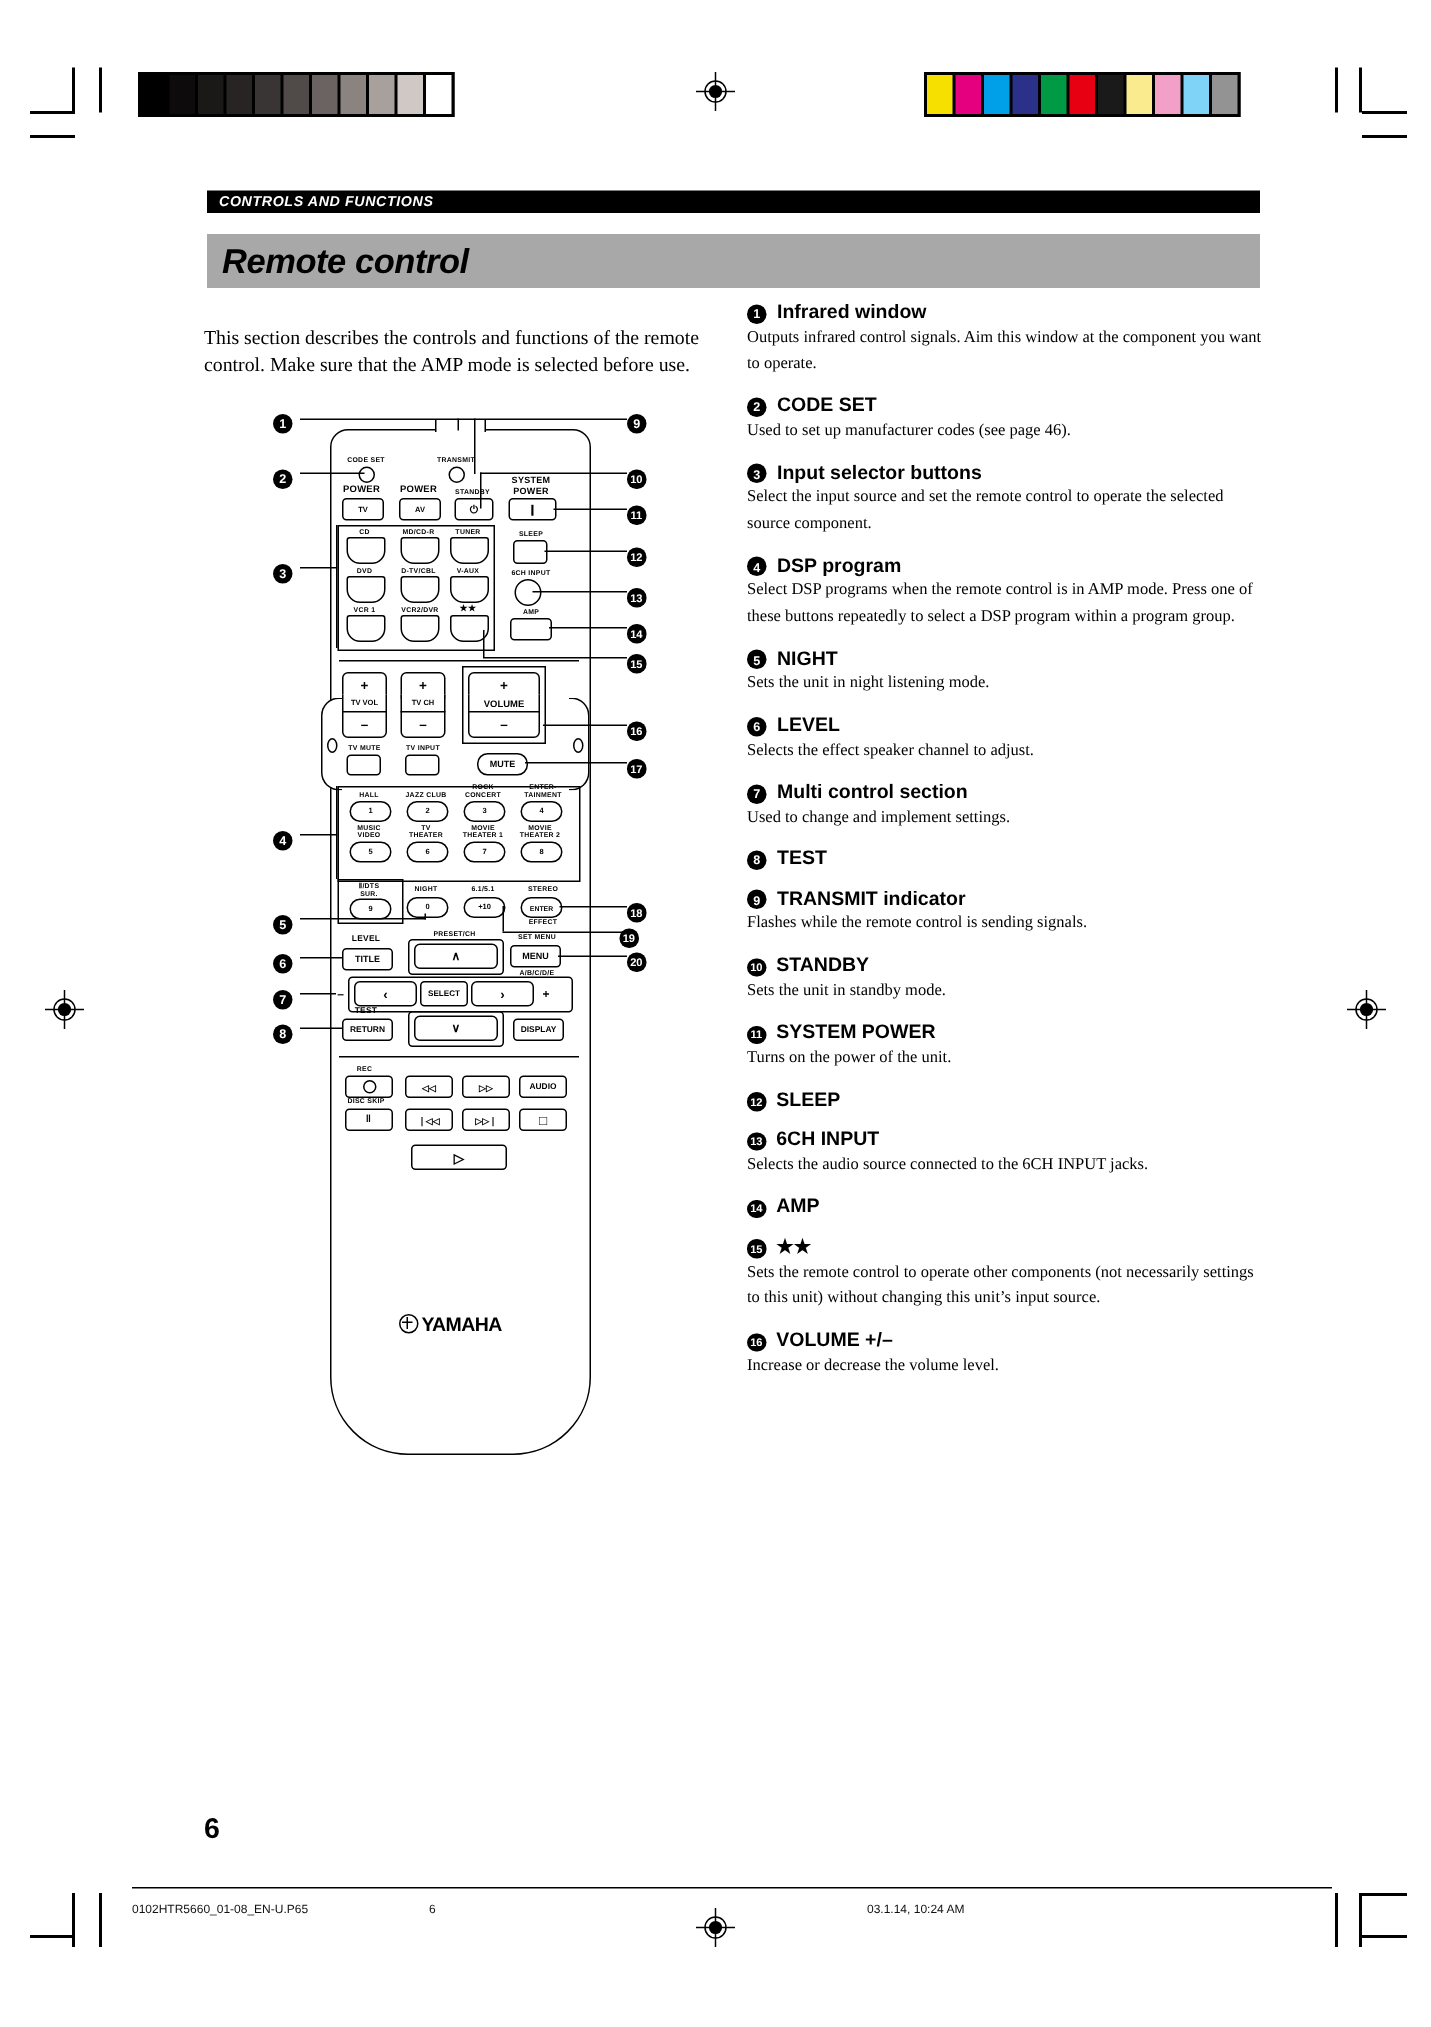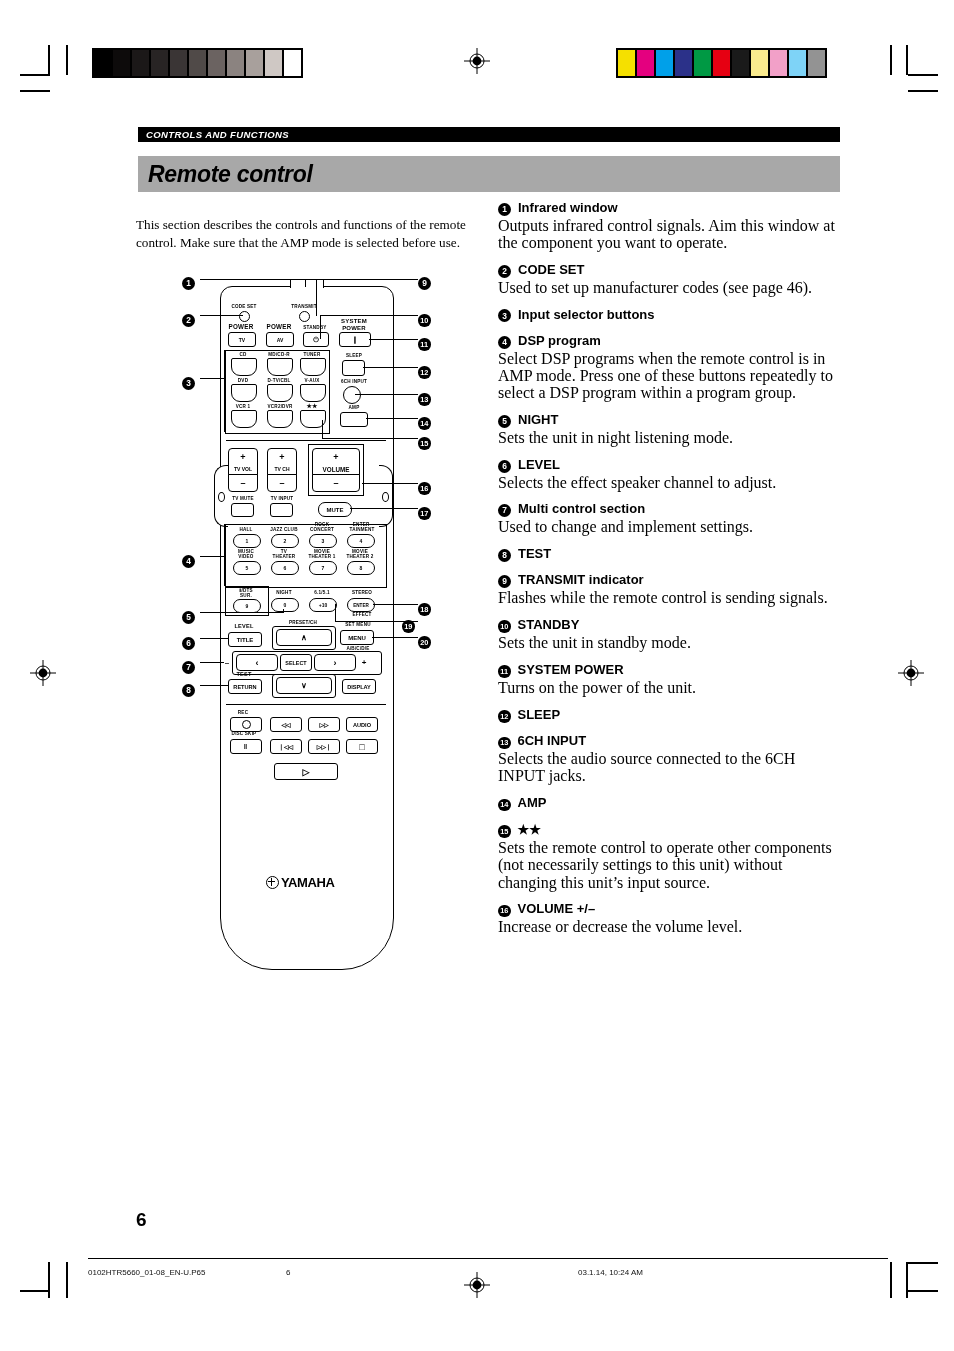--- a/index.html
+++ b/index.html
@@ -26,21 +26,21 @@
   
   .bodytext{font-family:"Liberation Serif",serif;font-size:13.2px;line-height:17.4px;
             text-align:left;}
   #intro{position:absolute;left:136px;top:203px;width:362px;}
 
   #right-col{position:absolute;left:498px;top:200px;width:344px;}
   .entry{margin-bottom:10.5px;}
   .entry h4{margin:0 0 1px 0;font-family:"Liberation Sans",sans-serif;font-size:13px;
             font-weight:bold;display:flex;align-items:baseline;}
   .entry h4 .num{display:inline-block;margin-right:7px;}
-  .entry p{margin:0;font-family:"Liberation Serif",serif;font-size:16px;line-height:17.4px;}
+  .entry p{margin:0;font-family:"Liberation Serif",serif;font-size:11px;line-height:17.4px;}
 
   
   .cnum{display:inline-flex;align-items:center;justify-content:center;
         background:#000;color:#fff;border-radius:50%;
         font-family:"Liberation Sans",sans-serif;font-weight:bold;line-height:1;}
   .cnum.s13{width:13px;height:13px;font-size:8.4px;}
   .cnum.s12{width:12.5px;height:12.5px;font-size:7.4px;}
 
   
   #pageno{position:absolute;left:136px;top:1209px;font-family:"Liberation Sans",sans-serif;
@@ -191,20 +191,21 @@
         <span class="num"><span class="cnum s13">2</span></span>
         <span>CODE SET</span>
       </h4>
       <p>Used to set up manufacturer codes (see page 46).</p>
     </div>
     <div class="entry">
       <h4>
         <span class="num"><span class="cnum s13">3</span></span>
         <span>Input selector buttons</span>
       </h4>
+      <p>Select the input source and set the remote control to operate the selected source component.</p>
     </div>
     <div class="entry">
       <h4>
         <span class="num"><span class="cnum s13">4</span></span>
         <span>DSP program</span>
       </h4>
       <p>Select DSP programs when the remote control is in AMP mode. Press one of these buttons repeatedly to select a DSP program within a program group.</p>
     </div>
     <div class="entry">
       <h4>
@@ -517,21 +518,21 @@
   <div class="conum" style="left:248px;top:209px;"><span class="cnum s12">16</span></div>
 
   <div class="cline" style="left:180px;top:240px;width:68px;"></div>
   <div class="conum" style="left:248px;top:234px;"><span class="cnum s12">17</span></div>
 
   <div class="cline" style="left:203px;top:336px;width:45px;"></div>
   <div class="conum" style="left:248px;top:330px;"><span class="cnum s12">18</span></div>
 
   <div class="cline" style="left:165px;top:353px;width:83px;"></div>
   <div class="cvert" style="left:165px;top:336px;height:17px;"></div>
-  <div class="conum" style="left:232px;top:347px;"><span class="cnum s12">19</span></div>
+  <div class="conum" style="left:243px;top:347px;"><span class="cnum s12">19</span></div>
 
   <div class="cline" style="left:202px;top:369px;width:46px;"></div>
   <div class="conum" style="left:248px;top:363px;"><span class="cnum s12">20</span></div>
 
 </div>
 
 <div id="pageno">6</div>
 <div class="cropmark" style="left:88px;top:1258px;width:800px;height:1px;"></div>
 <div id="footer">
   <span class="f1">0102HTR5660_01-08_EN-U.P65</span>

